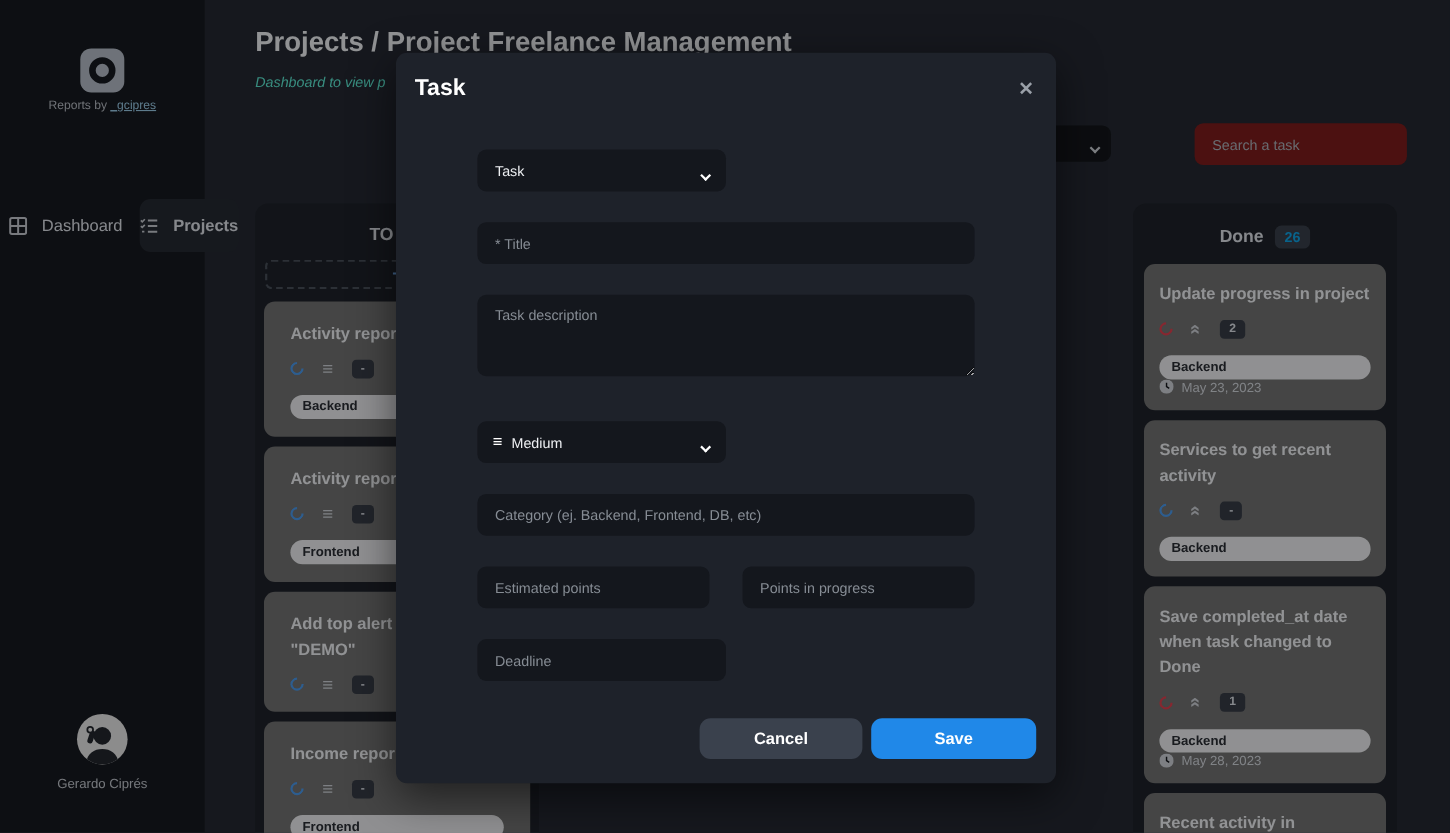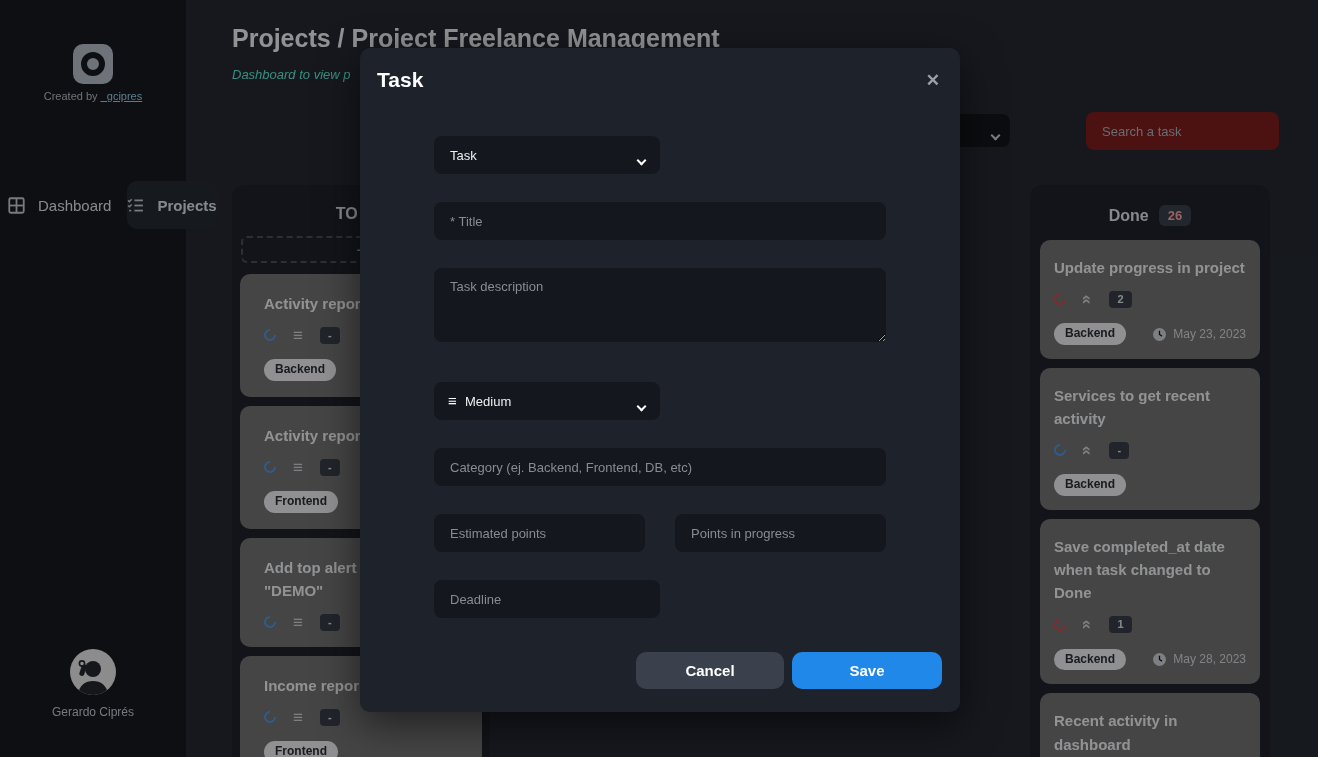--- a/index.html
+++ b/index.html
@@ -29,33 +29,33 @@
   .top-select-chev { position:absolute; left:992px; top:125px; z-index:1; pointer-events:none; }
   .search-input { position:absolute; left:1086px; top:112px; width:193px; height:38px; background:#7f1d1d; border:none; border-radius:8px; color:#e8eaee; padding:0 16px; font-size:13px; z-index:1; }
   .search-input::placeholder { color:#aeb3bb; }
   .chev { display:inline-block; width:7px; height:7px; border-right:2px solid #cfd3d9; border-bottom:2px solid #cfd3d9; transform:rotate(45deg); }
 
   
   .col { position:absolute; top:185px; bottom:-20px; background:#1e222a; border-radius:12px; z-index:1; }
   .col-todo { left:232px; width:258px; }
   .col-done { left:1030px; width:240px; }
   .col-header { padding-top:20px; text-align:center; font-size:16px; font-weight:700; color:#dfe3e9; display:flex; align-items:center; justify-content:center; gap:10px; }
-  .col-count { background:#3a404b; color:#fca5a5; font-size:13px; font-weight:700; border-radius:6px; padding:3px 9px; }
+  .col-count { background:#3a404b; color:#0ea5e9; font-size:13px; font-weight:700; border-radius:6px; padding:3px 9px; }
   .add-task-btn { margin:13px 9px 2px 9px; height:27px; background:transparent; border:2px dashed #4a515b; border-radius:6px; color:#6aa0e0; font-size:15px; font-weight:700; width:calc(100% - 18px); cursor:pointer; line-height:1; }
   .card { background:#737373; border-radius:10px; margin:9px 8px; padding:18px 24px 16px 24px; }
   .col-done .card { margin:9px 10px; padding:16px 14px 14px 14px; }
   .card-title { font-size:15px; font-weight:700; color:#f2f4f7; line-height:1.55; margin-bottom:11px; }
   .card-title.narrow { max-width:104px; }
   .card-icons { display:flex; align-items:center; gap:17px; height:18px; }
   .ring { width:12px; height:12px; border-radius:50%; border:2.5px solid #4c9bee; border-top-color:transparent; transform:rotate(45deg); flex:none; }
   .ring.red { border-color:#e04250; border-top-color:transparent; }
   .prio-med { color:#d0d4da; font-size:17px; font-weight:700; line-height:1; }
   .prio-high { display:inline-block; color:#d0d4da; font-size:17px; font-weight:700; line-height:1; transform:rotate(90deg); }
   .pts-badge { background:#373d47; color:#dfe3e9; font-size:11px; font-weight:700; border-radius:4px; padding:3px 8px; line-height:1; }
-  .card-tags { margin-top:15px; display:flex; justify-content:space-between; }
+  .card-tags { margin-top:15px; display:flex; justify-content:space-between;flex-direction:column; }
   .tag { background:#f0f1f3; color:#2a2e35; font-size:12px; font-weight:600; border-radius:11px; padding:3px 11px; line-height:1.3; }
   .card-date { display:flex; align-items:center; gap:7px; color:#d6dae0; font-size:12px; }
 
   
   .overlay { position:absolute; inset:0; background:rgba(0,0,0,0.40); z-index:40; }
   .modal { position:absolute; left:360px; top:48px; width:600px; height:664px; background:#1e222a; border-radius:10px; box-shadow:0 12px 40px rgba(0,0,0,0.55); z-index:50; }
   .modal-header { display:flex; align-items:center; justify-content:space-between; padding:20px 20px 0 17px; }
   .modal-title { font-size:21px; font-weight:700; color:#ffffff; }
   .modal-close { background:none; border:none; color:#9aa0a8; font-size:17px; font-weight:700; cursor:pointer; line-height:1; }
   .modal-form { padding:44px 74px 0 74px; }
@@ -82,21 +82,21 @@
 
 <div id="stage">
 
   <div class="sidebar">
     <div class="logo-wrap">
       <div class="logo">
           <div class="logo-ring"></div>
         </div>
     </div>
     <div class="created-by">
-      <span>Created by</span>
+      <span>Reports by</span>
       <a href="#">_gcipres</a>
     </div>
 
     <div class="menu">
       <div class="menu-item">
         <span>
           <svg width="17" height="17" viewBox="0 0 16 16" fill="none" stroke="#c8ccd3" stroke-width="1.7">
             <rect x="1.2" y="1.2" width="13.6" height="13.6" rx="1.5"></rect>
               <line x1="8" y1="1.2" x2="8" y2="14.8"></line>
               <line x1="1.2" y1="8" x2="14.8" y2="8"></line>

